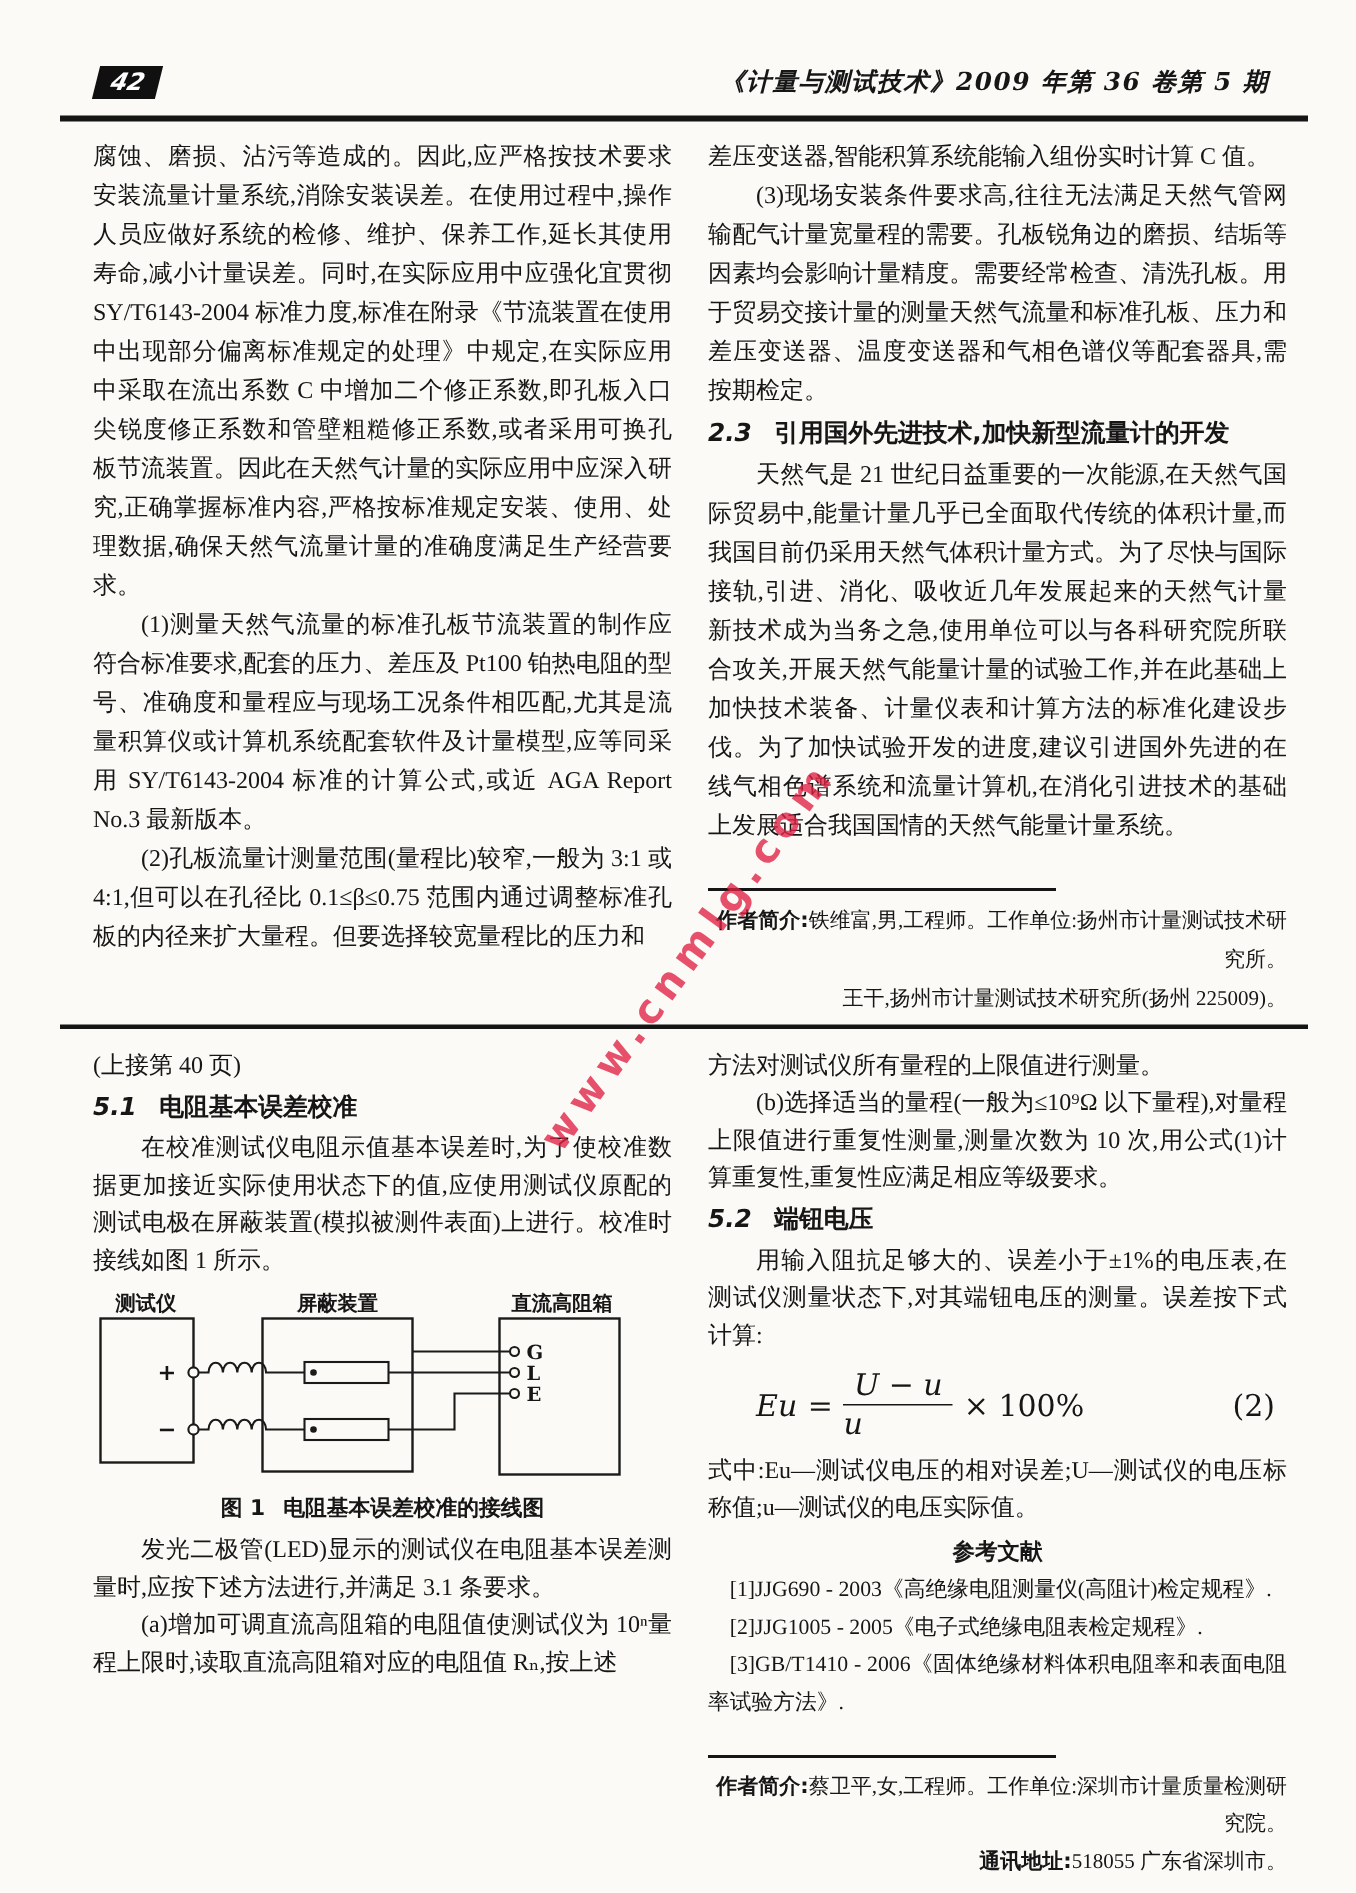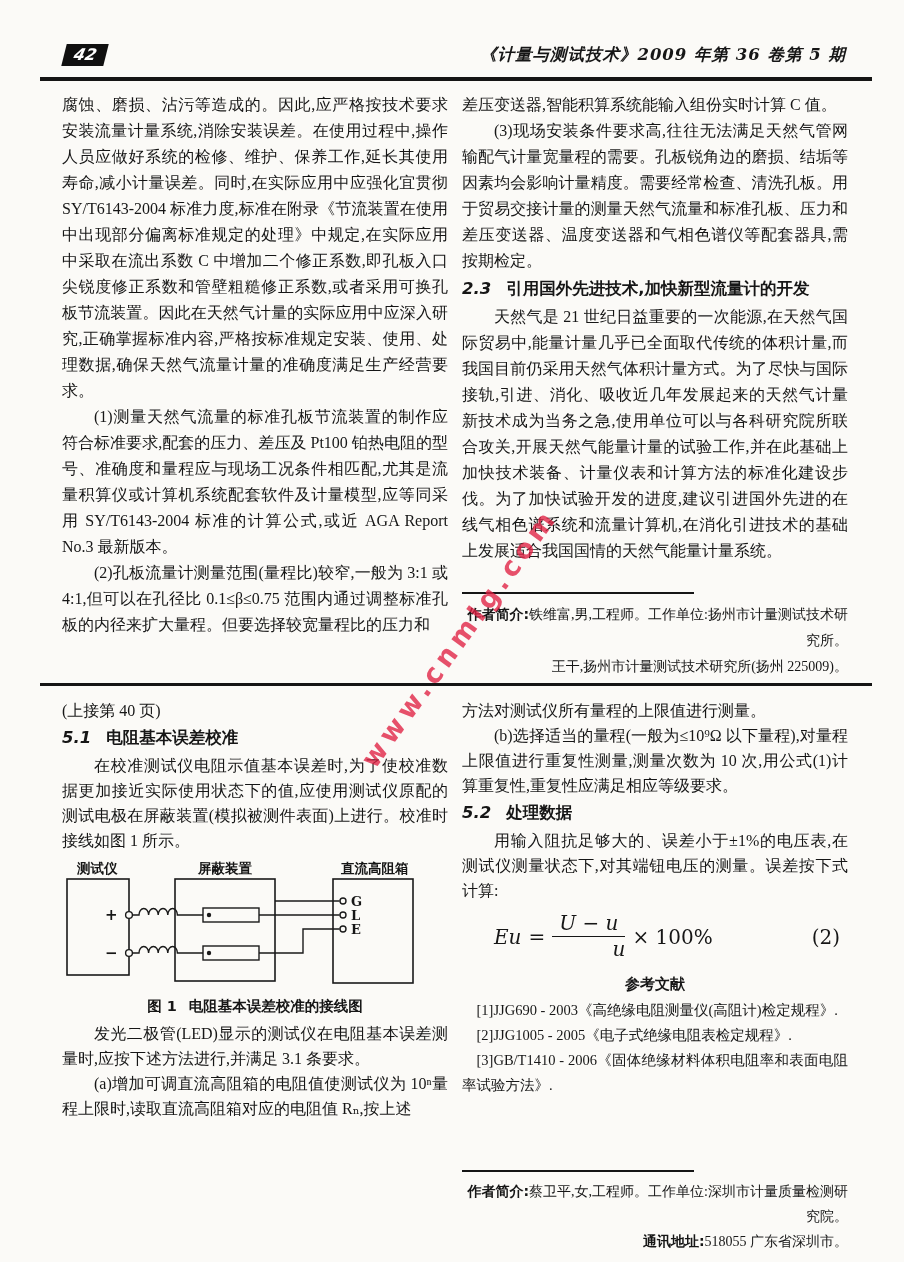--- a/index.html
+++ b/index.html
@@ -17,21 +17,21 @@
     padding:1px 10px;transform:skewX(-14deg);
   }
   .journal{
     font-style:italic;font-weight:bold;font-size:16.5px;
     font-family:"DejaVu Serif","Liberation Serif",serif;letter-spacing:1px;
   }
   .rule-thick{position:absolute;top:77px;left:40px;right:32px;border-top:4px solid #151515;}
   .rule-mid{position:absolute;top:683px;left:40px;right:32px;border-top:3px solid #151515;}
 
   
-  .cols{position:absolute;left:62px;right:56px;display:flex;gap:14px;}
+  .cols{position:absolute;left:62px;right:56px;display:flex;gap:24px;}
   .cols.top{top:92px;height:588px;}
   .cols.bottom{top:698px;height:556px;}
   .col{flex:0 0 386px;width:386px;display:flex;flex-direction:column;overflow:hidden;}
 
   p{margin:0;font-size:16px;text-align:justify;}
   .top p{line-height:26px;}
   .bottom p{line-height:25px;}
   .indent{text-indent:2em;}
   .noindent{text-indent:0;}
 
@@ -52,21 +52,21 @@
   figcaption .cnum{margin-right:12px;}
   .fig-label{font:bold 13.5px "DejaVu Sans","Liberation Sans",sans-serif;fill:#161616;}
   .fig-letter{font:bold 13px "DejaVu Serif","Liberation Serif",serif;fill:#161616;}
   .fig-sign{font:bold 15px "DejaVu Sans","Liberation Sans",sans-serif;fill:#161616;}
 
   
   .formula{display:flex;align-items:center;font-size:20px;margin:9px 8px 7px 1.6em;
            font-family:"DejaVu Serif","Liberation Serif",serif;}
   .f-var{font-style:italic;}
   .f-eq{margin:0 7px;}
-  .frac{display:inline-flex;flex-direction:column;align-items:flex-end;line-height:1.15;
+  .frac{display:inline-flex;flex-direction:column;align-items:flex-start;line-height:1.15;
         font-style:italic;margin-right:7px;}
   .frac .num{border-bottom:1.5px solid #161616;padding:0 7px 1px;}
   .frac .den{padding-top:1px;}
   .f-no{margin-left:auto;}
 
   
   .refs-title{margin:4px 0 2px;text-align:center;
               font:bold 15px/24px "DejaVu Sans","Liberation Sans",sans-serif;}
   .ref{font-size:14.5px;line-height:24px;text-indent:1em;}
 
@@ -174,35 +174,36 @@
       </figure>
 
       <p class="indent">发光二极管(LED)显示的测试仪在电阻基本误差测量时,应按下述方法进行,并满足 3.1 条要求。</p>
       <p class="indent">(a)增加可调直流高阻箱的电阻值使测试仪为 10ⁿ量程上限时,读取直流高阻箱对应的电阻值 Rₙ,按上述</p>
     </div>
 
     <div class="col">
       <p class="noindent">方法对测试仪所有量程的上限值进行测量。</p>
       <p class="indent">(b)选择适当的量程(一般为≤10⁹Ω 以下量程),对量程上限值进行重复性测量,测量次数为 10 次,用公式(1)计算重复性,重复性应满足相应等级要求。</p>
       <h3>
-        <span class="hnum">5.2</span><span>处理数据</span>
+        <span class="hnum">5.2</span><span>端钮电压</span>
       </h3>
       <p class="indent">用输入阻抗足够大的、误差小于±1%的电压表,在测试仪测量状态下,对其端钮电压的测量。误差按下式计算:</p>
 
       <div class="formula">
         <span class="f-var">Eu</span>
         <span class="f-eq">=</span>
         <span class="frac">
           <span class="num">U − u</span>
           <span class="den">u</span>
         </span>
         <span>× 100%</span>
         <span class="f-no">(2)</span>
       </div>
 
+      <p class="noindent">式中:Eu—测试仪电压的相对误差;U—测试仪的电压标称值;u—测试仪的电压实际值。</p>
 
       <h4 class="refs-title">参考文献</h4>
       <p class="ref">[1]JJG690 - 2003《高绝缘电阻测量仪(高阻计)检定规程》.</p>
       <p class="ref">[2]JJG1005 - 2005《电子式绝缘电阻表检定规程》.</p>
       <p class="ref">[3]GB/T1410 - 2006《固体绝缘材料体积电阻率和表面电阻率试验方法》.</p>
 
       <div class="footnote">
         <div class="fn-rule"></div>
         <p class="bio"><span class="lbl">作者简介:</span><span>蔡卫平,女,工程师。工作单位:深圳市计量质量检测研究院。</span></p>
         <p class="bio"><span class="lbl">通讯地址:</span><span>518055 广东省深圳市。</span></p>

